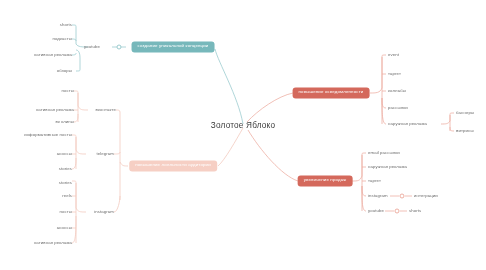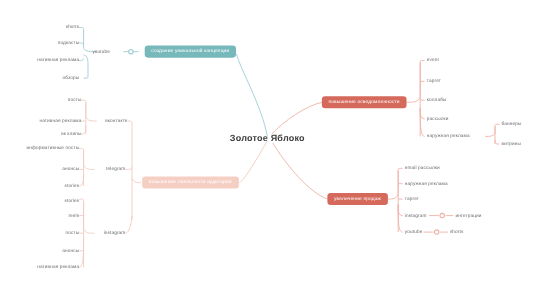--- a/index.html
+++ b/index.html
@@ -10,21 +10,21 @@
     overflow:hidden;
     position:relative;
   }
   #canvas{position:absolute;left:0;top:0;width:486px;height:270px;}
   svg.links{position:absolute;left:0;top:0;width:486px;height:270px;pointer-events:none;}
 
   .node{position:absolute;white-space:nowrap;line-height:1;}
 
   
   .root{
-    font-size:8.2px;color:#3c3c3c;font-weight:bold;
+    font-size:8.2px;color:#3c3c3c;font-weight:normal;
     transform:translate(-50%,-50%);
     letter-spacing:.2px;
   }
 
   
   .cap{
     transform:translate(-50%,-50%);
     border-radius:3px;
     color:#ffffff;
     font-size:4.4px;

